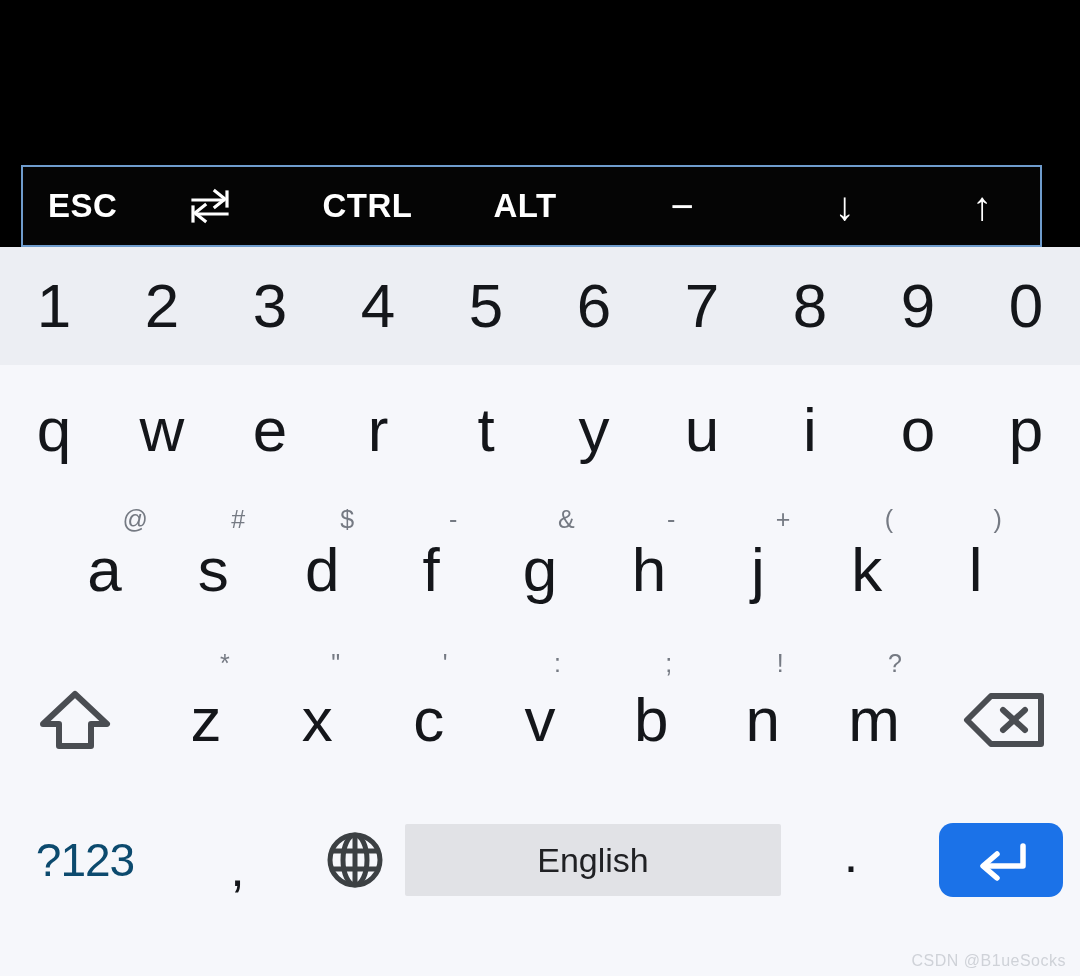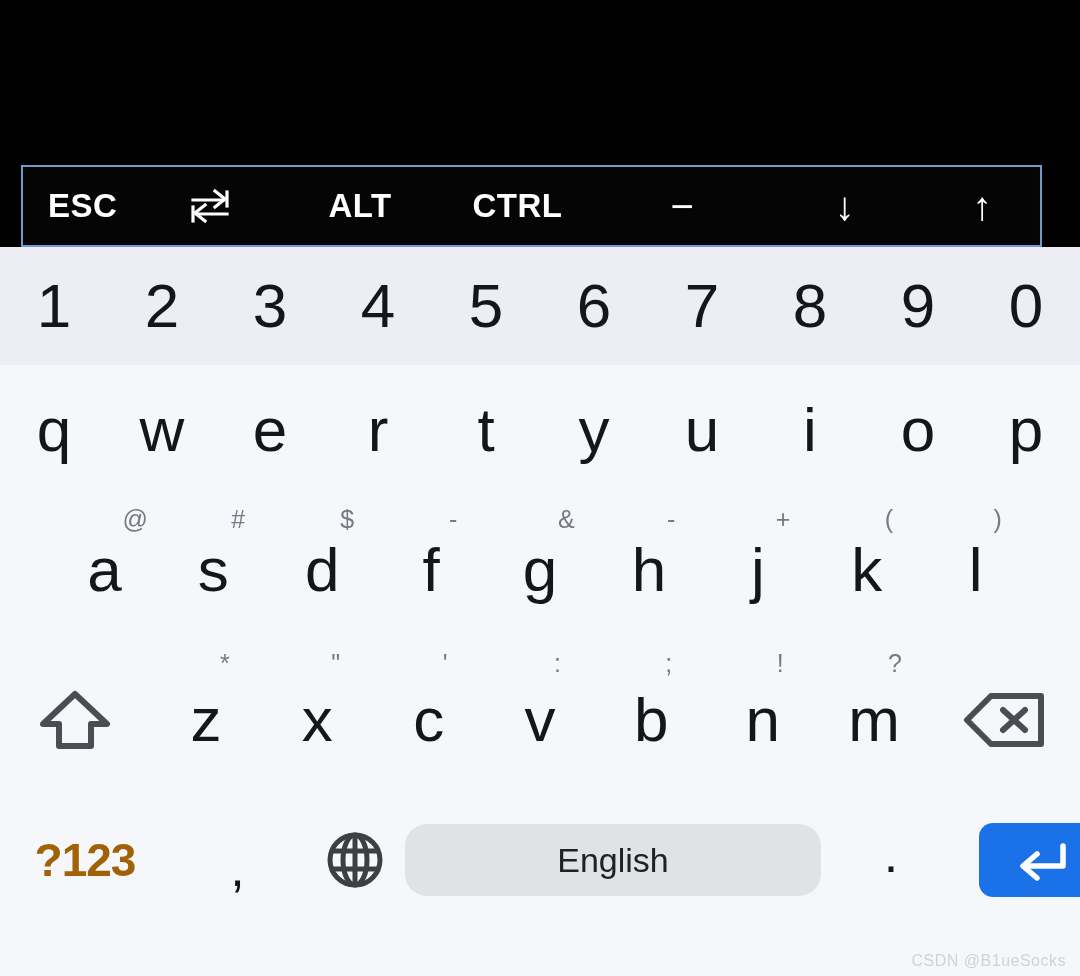--- a/index.html
+++ b/index.html
@@ -135,32 +135,32 @@
   
   #row-bottom .key-sym    { flex: 0 0 170px; }
   #row-bottom .key-comma  { flex: 0 0 135px; }
   #row-bottom .key-globe  { flex: 0 0 100px; }
   #row-bottom .key-space  { flex: 1 1 auto; }
   #row-bottom .key-period { flex: 0 0 140px; }
   #row-bottom .key-enter  { flex: 0 0 160px; }
 
   .sym-label {
     font-size: 46px;
-    color: #a16207;
-    font-weight: 700;
+    color: #0c4a6e;
+    font-weight: 400;
     letter-spacing: -1px;
   }
   .comma-label { font-size: 52px; color: #14161a; position: relative; top: 8px; }
   .period-label { font-size: 52px; color: #14161a; position: relative; top: -6px; }
 
   .spacebar {
-    width: 416px;
+    width: 376px;
     height: 72px;
     background: #e1e2e6;
-    border-radius: 22px;
+    border-radius: 2px;
     display: flex;
     align-items: center;
     justify-content: center;
     margin: 12px auto;
   }
   .spacebar .sp-label {
     font-size: 34px;
     color: #202124;
   }
 
@@ -206,26 +206,26 @@
             <polyline points="28,5 38,13 28,21" fill="none"></polyline>
             <line x1="40" y1="6" x2="40" y2="20"></line>
             <line x1="10" y1="28" x2="40" y2="28"></line>
             <polyline points="18,19 8,27 18,35" fill="none"></polyline>
             <line x1="6" y1="21" x2="6" y2="35"></line>
           </g>
         </svg>
       </span>
     </div>
 
+    <div class="sc-key sc-ctrl">
+      <span>CTRL</span>
+    </div>
+
     <div class="sc-key sc-alt">
       <span>ALT</span>
-    </div>
-
-    <div class="sc-key sc-ctrl">
-      <span>CTRL</span>
     </div>
 
     <div class="sc-key sc-minus minus">
       <span>−</span>
     </div>
 
     <div class="sc-key sc-down glyph">
       <span>↓</span>
     </div>
 

